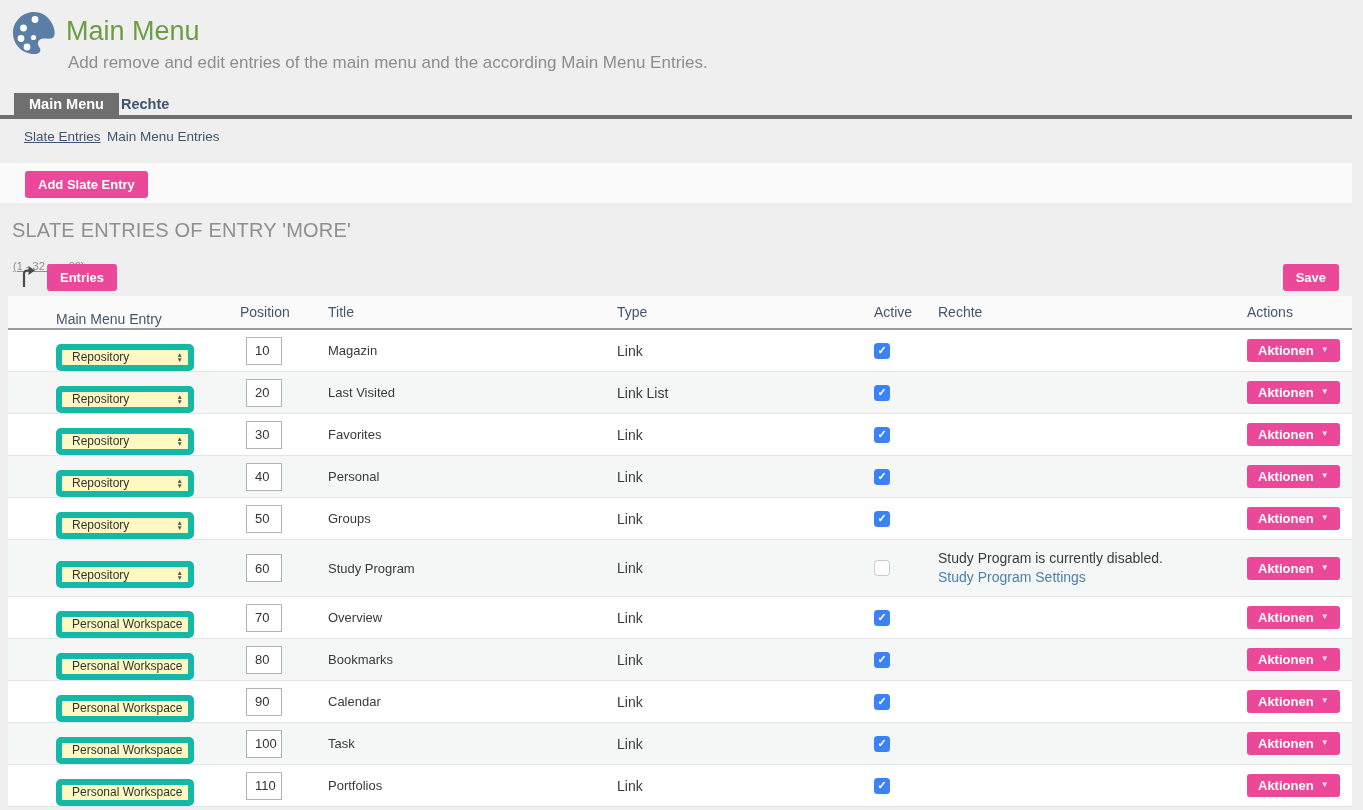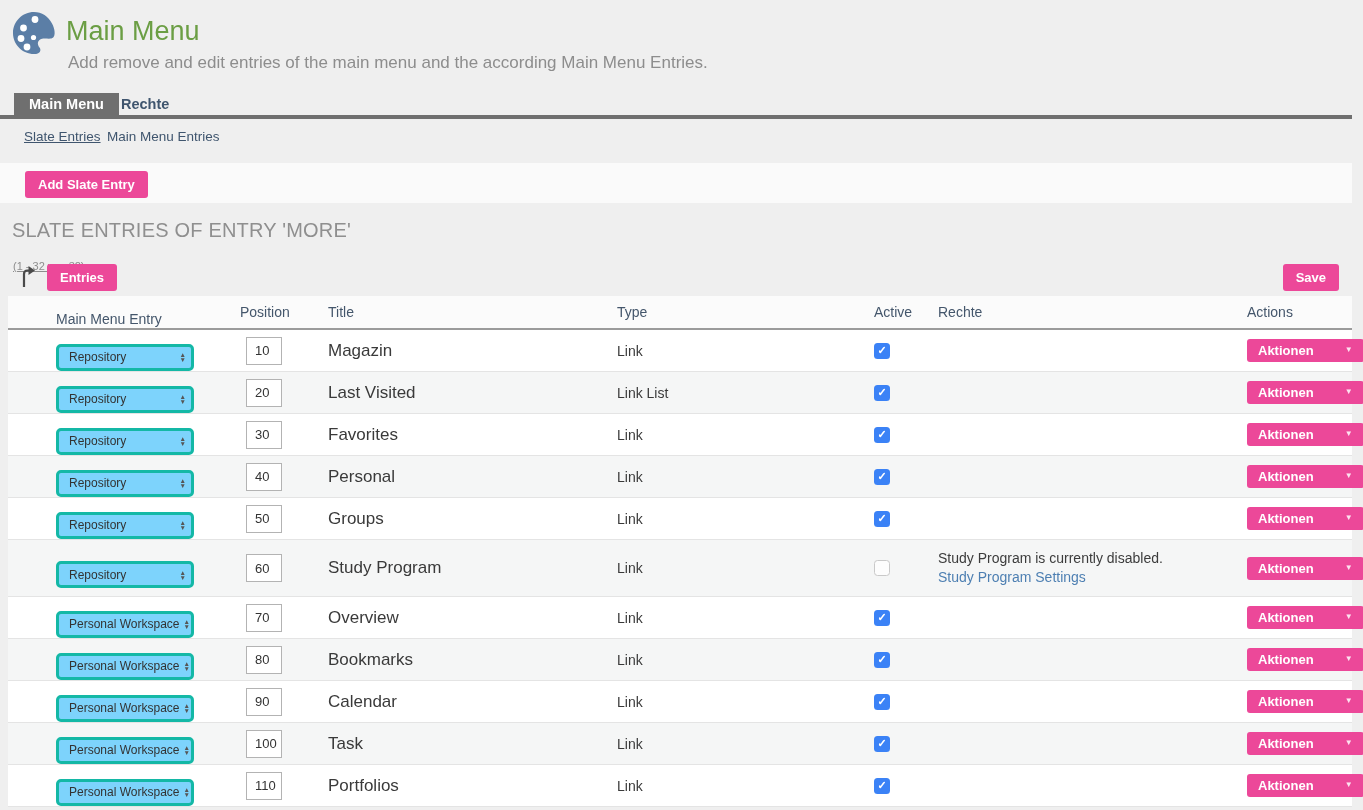--- a/index.html
+++ b/index.html
@@ -56,50 +56,50 @@
   .trow {
     display:flex; align-items:center; min-height:42px;
     background:#fff; border-bottom:1px solid #e4e4e4;
   }
   .trow.alt { background:#f5f6f6; }
   .trow.tall { min-height:57px; }
   .cell { flex:none; padding:0 3px; }
   .c-gutter  { width:45px; }
   .c-entry   { width:184px;margin-top:13px; }
   .c-pos     { width:88px; }
-  .c-title   { width:289px; font-size:17px; color:#3a3a3a; }
+  .c-title   { width:289px; font-size:13px; color:#3a3a3a; }
   .c-type    { width:257px; font-size:14px; color:#3a3a3a; }
   .c-active  { width:64px; }
   .c-status  { width:309px; font-size:14px; color:#3c3c3c; line-height:19px; }
   .c-actions { flex:1; }
 
   
   .select {
     display:inline-flex; align-items:center; justify-content:space-between;
     width:138px; height:27px;
-    border:3px solid #14b8a6; border-radius:5px; background:#7dd3fc;
+    border:6px solid #14b8a6; border-radius:5px; background:#fef9c3;
     padding:0 5px 0 10px; font-size:12px; color:#333;
     cursor:pointer; white-space:nowrap; overflow:hidden;
   }
   .sel-arrows { display:flex; flex-direction:column; align-items:center; margin-left:4px; color:#555; }
   .sel-arrows span { font-size:6.5px; line-height:5px; }
   .pos-input {
     width:36px; height:28px; margin-left:6px;
     border:1px solid #b3b3b3; background:#fff;
     font-family:inherit; font-size:13px; color:#333;
     padding-left:8px;
   }
   .cb {
     width:16px; height:16px; border-radius:3.5px;
     display:flex; align-items:center; justify-content:center; cursor:pointer;
   }
   .cb.checked { background:#3b82f6; color:#fff; font-size:11px; font-weight:700; }
   .cb.un { background:#fdfdfd; border:1px solid #c9c9c9; }
   .slink { color:#4d7fb2; text-decoration:none; cursor:pointer; display:inline-block; }
-  .btn-act { padding:4px 11px;gap:24px; }
+  .btn-act { padding:4px 11px; }
   .caret { font-size:8px; margin-left:7px; color:rgba(255,255,255,.85); position:relative; top:-1px; }
 </style>
 </head>
 <body>
 
 <div class="page">
 
   <svg class="app-icon" viewBox="0 0 48 48">
     <path fill="#5b7ea6" d="M24,3 C12.4,3 3,12.4 3,24 C3,35.6 12.4,45 24,45 C30.2,45 31.6,41.3 29.5,38.4 C27.4,35.4 27.1,32.4 30.2,30.4 C33.7,28.1 40.2,31.1 43.2,28.5 C45.6,26.4 45,20 42,14.5 C38.4,7.4 31.8,3 24,3 Z"></path>
     <circle cx="25" cy="10.5" r="3.4" fill="#fff"></circle>

